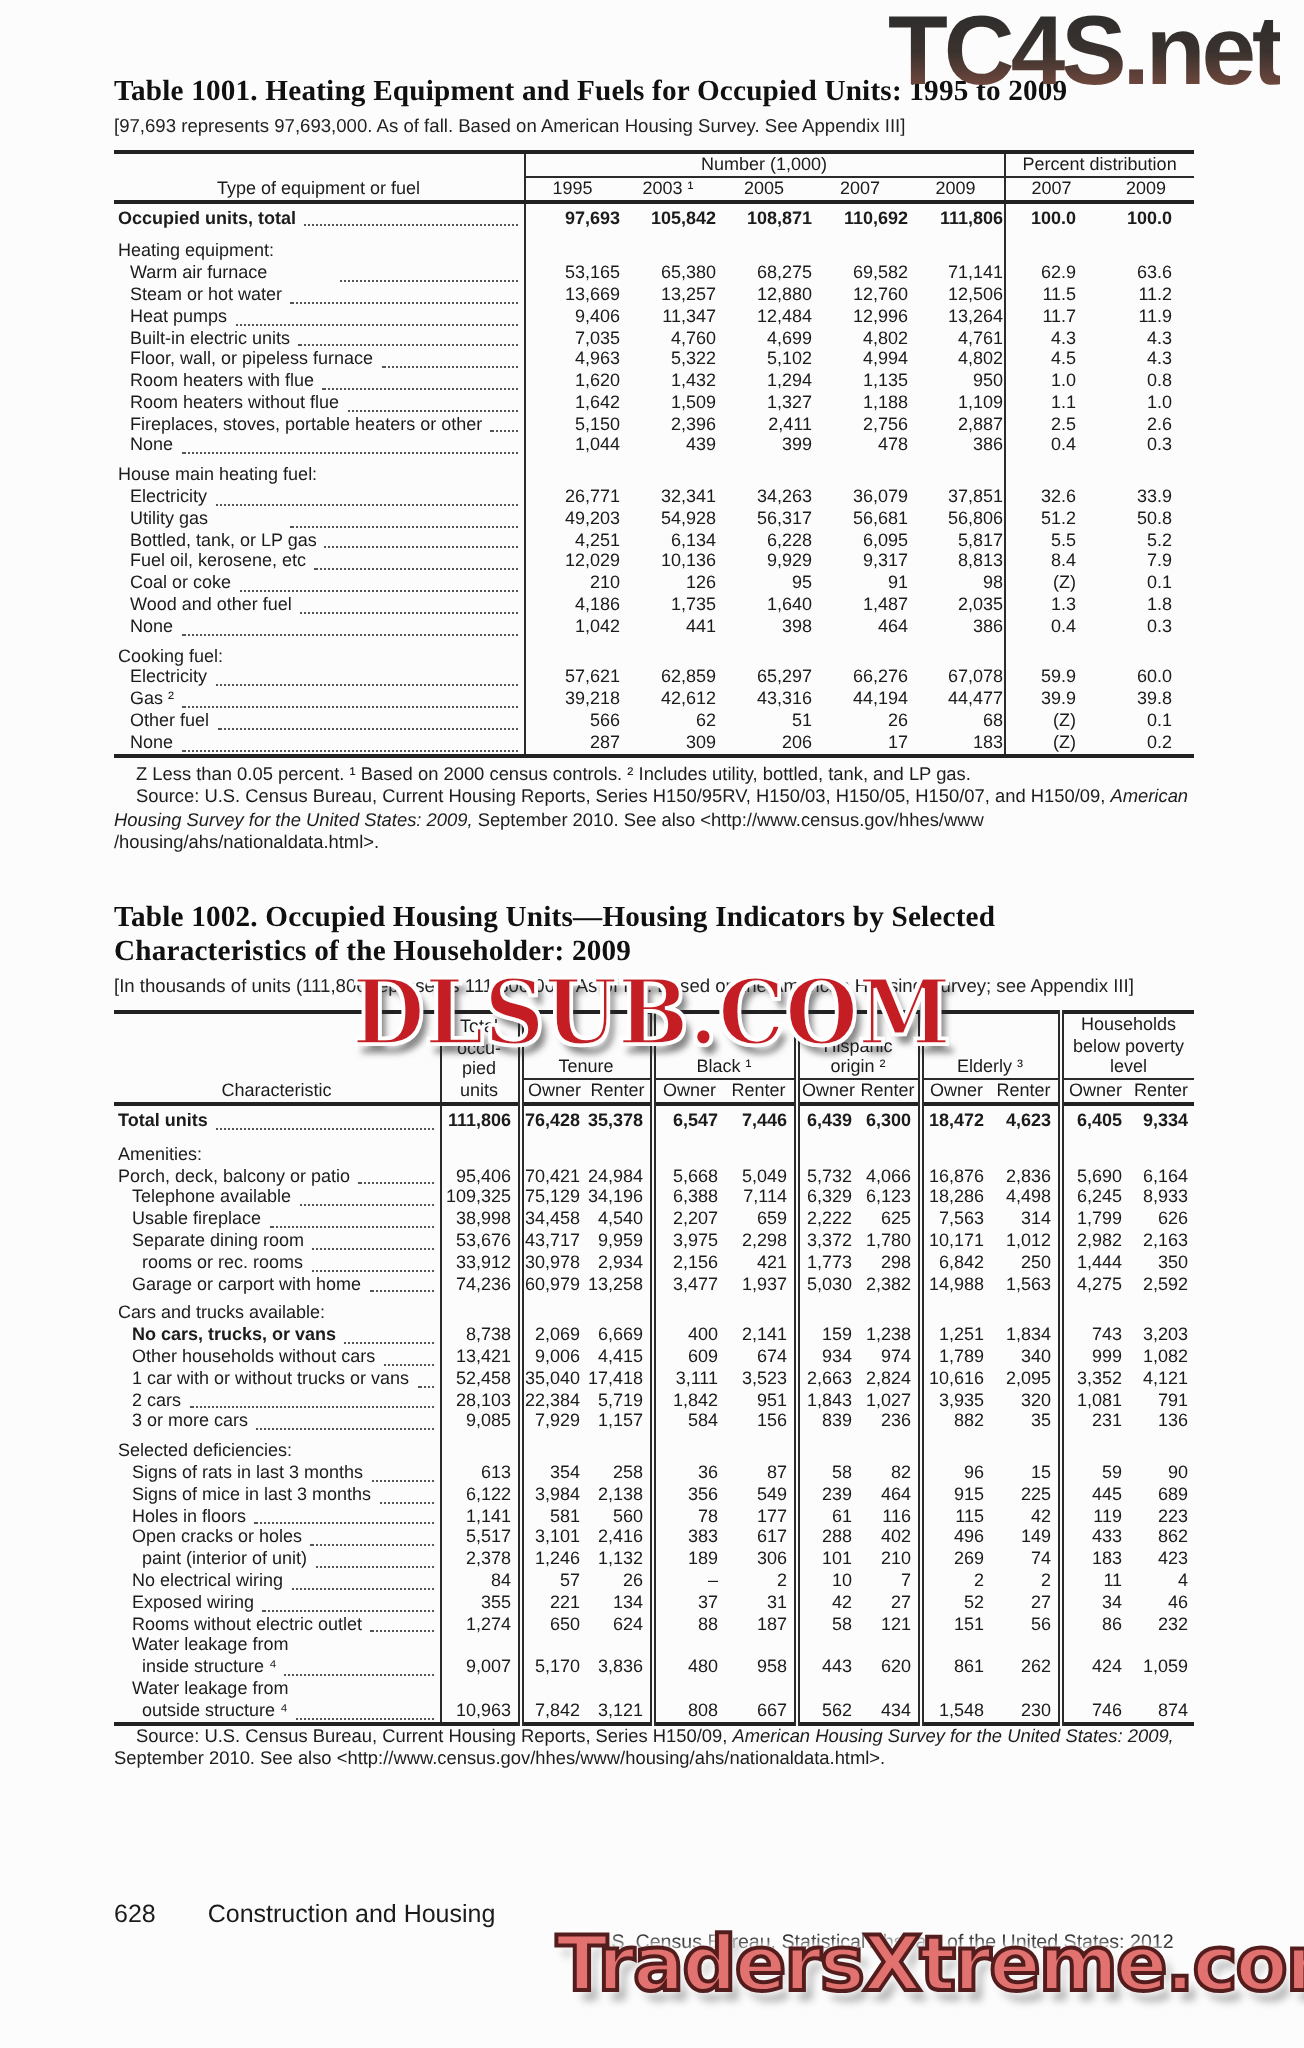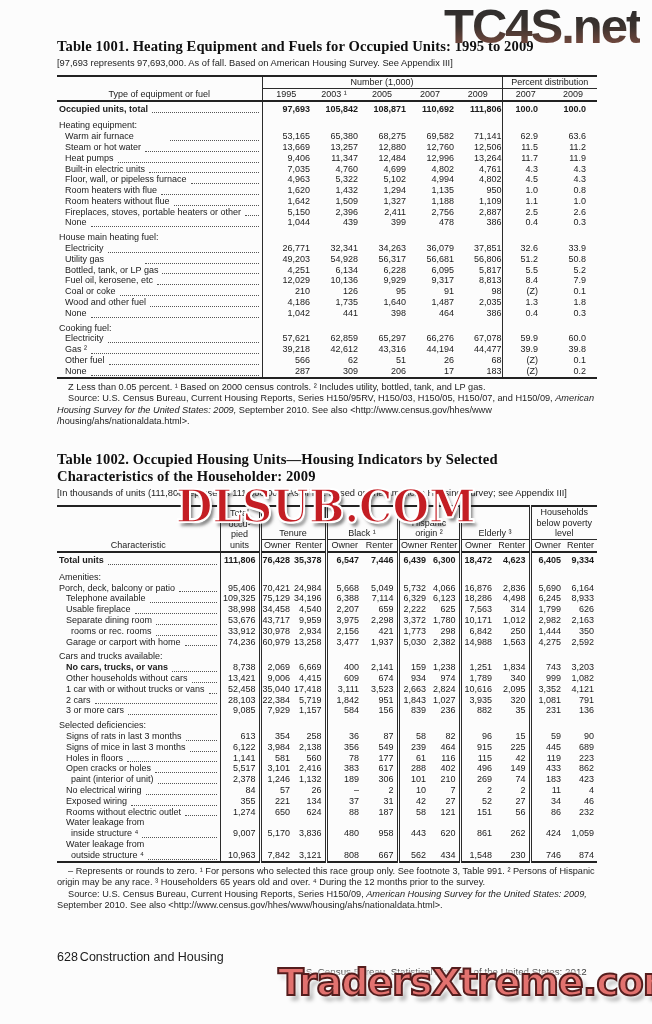--- a/index.html
+++ b/index.html
@@ -36,21 +36,21 @@
   .ld{flex:1 1 auto;min-width:4px;border-bottom:1px dotted #555;margin:0 3px 1px 4px;}
   tr.rtot td{font-weight:700;padding-top:2px;padding-bottom:2px;}
   tr.hrow td{padding-top:4px;}
 
   .fn,.src{font-size:9.2px;line-height:11.6px;margin:0;color:#1d1d1d;}
   .fn{margin-top:3px;text-indent:11px;}
   .src{text-indent:11px;}
   .src .it{font-style:italic;}
 
   .pgfoot{position:absolute;left:57px;top:950px;font-size:12.5px;color:#1b1b1b;}
-  .pgfoot .sect{margin-left:2px;}
+  .pgfoot .sect{margin-left:26px;}
   .censusline{position:absolute;left:296px;top:966px;font-size:9.8px;color:#2e2e2e;white-space:nowrap;}
 
   .wm{position:absolute;white-space:nowrap;pointer-events:none;}
   .wm-top{top:-2px;left:444px;font-family:"Liberation Sans",sans-serif;font-weight:700;
           font-size:49px;letter-spacing:-2px;color:#5a4038;}
   @supports ((-webkit-background-clip:text) or (background-clip:text)){
     .wm-top{background:linear-gradient(180deg,#2d2d2d 12%,#3a322e 50%,#6b463c 78%,#8f5e50 100%);
             -webkit-background-clip:text;background-clip:text;color:transparent;}
   }
   .wm-mid{left:176px;top:482px;font-family:"DejaVu Serif",serif;font-weight:700;font-size:42px;
@@ -1009,21 +1009,20 @@
             <td class="num blD">562</td>
             <td class="num">434</td>
             <td class="num blD">1,548</td>
             <td class="num">230</td>
             <td class="num blD">746</td>
             <td class="num">874</td>
           </tr>
         </tbody>
     </table>
 
-    <p class="fn">– Represents or rounds to zero. ¹ For persons who selected this race group only. See footnote 3, Table 991. ² Persons of Hispanic origin may be any race. ³ Householders 65 years old and over. ⁴ During the 12 months prior to the survey.</p>
     <p class="src"><span>Source: U.S. Census Bureau, Current Housing Reports, Series H150/09, </span><span class="it">American Housing Survey for the United States: 2009,</span><span>  September 2010. See also &lt;http://www.census.gov/hhes/www/housing/ahs/nationaldata.html&gt;.</span></p>
 
   </div>
 
   <div class="pgfoot">
     <span>628</span><span class="sect">Construction and Housing</span>
   </div>
   <div class="censusline">U.S. Census Bureau, Statistical Abstract of the United States: 2012</div>
 
   <div class="wm wm-top">TC4S.net</div>

